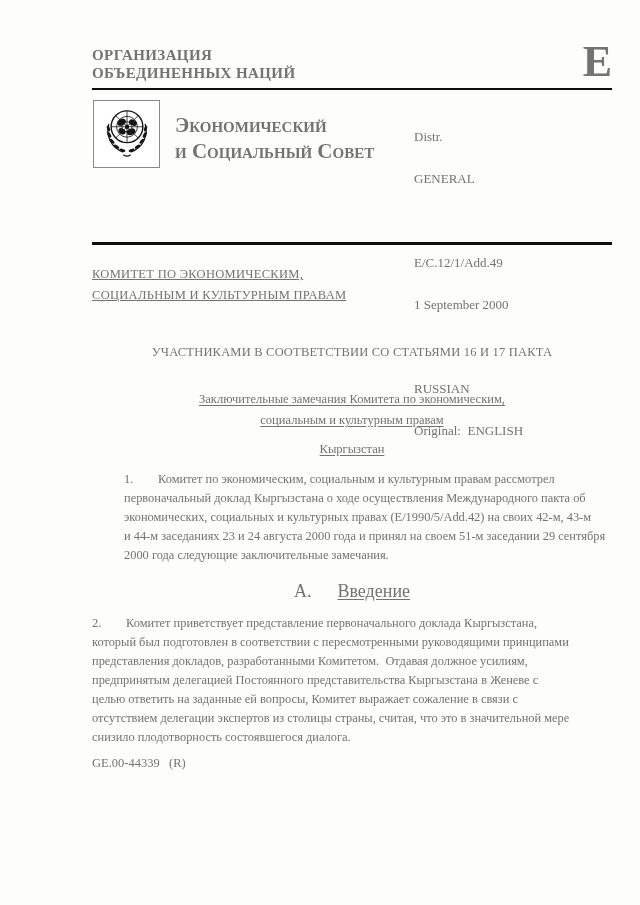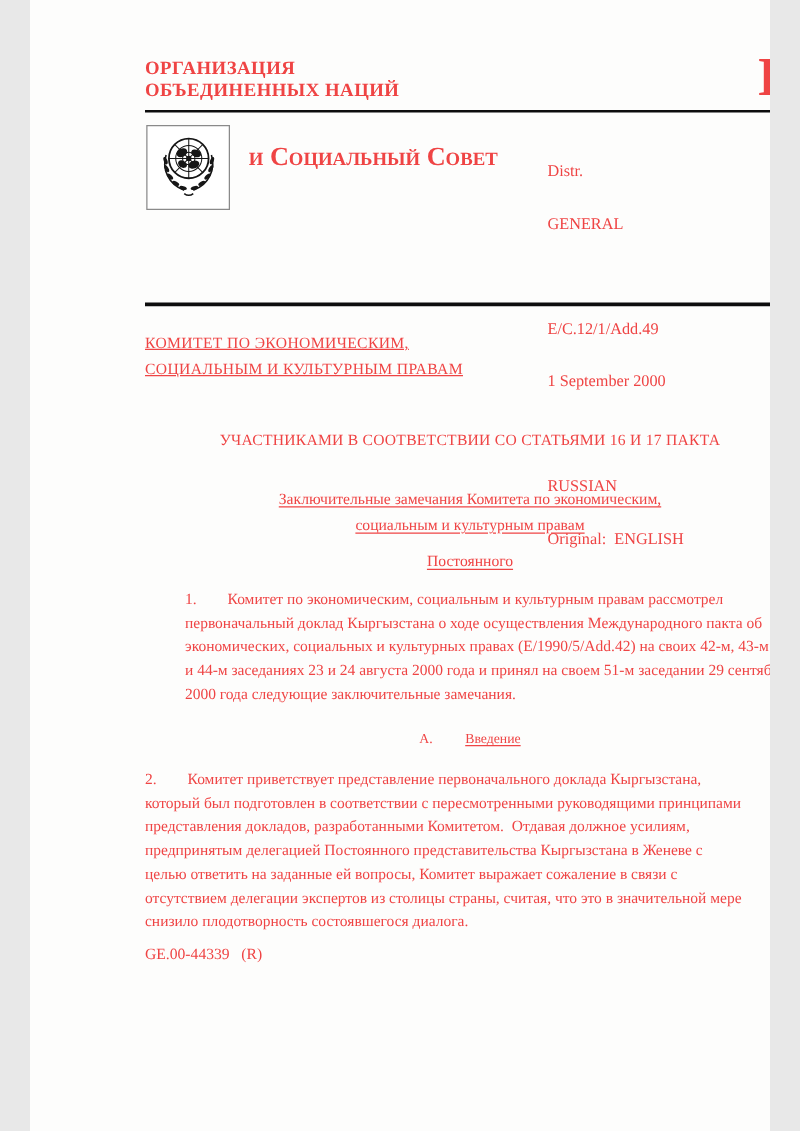--- a/index.html
+++ b/index.html
@@ -1,23 +1,23 @@
 <!DOCTYPE html>
 <html><head>
 <meta charset="utf-8">
 <style>
   * { margin: 0; padding: 0; box-sizing: border-box; }
   html, body { background: #e8e8e8; }
   .page {
     position: relative;
-    width: 592px;
+    width: 640px;
     height: 905px;
     margin: 0 auto;
     background: #fdfdfc;
-    color: #ef4444;
+    color: #737373;
     font-family: "Liberation Serif", "DejaVu Serif", serif;
     overflow: hidden;
   }
   .content {
     position: absolute;
     left: 92px;
     top: 38px;
     width: 520px;
   }
   
@@ -115,21 +115,21 @@
   .para {
     font-size: 12.4px;
     line-height: 19px;
     white-space: pre-wrap;
     width: 548px;
   }
   .para-1 { margin-top: 10px; margin-left: 32px; }
   .section-heading {
     margin-top: 16px;
     text-align: center;
-    font-size: 11px;
+    font-size: 18px;
     line-height: 21px;
   }
   .section-heading .letter { margin-right: 26px; }
   .para-2 { margin-top: 12px; }
   .footer-code {
     position: absolute;
     left: 92px;
     top: 756px;
     font-size: 12.5px;
     white-space: pre;
@@ -185,20 +185,21 @@
               <ellipse cx="52.5" cy="27" rx="3.4" ry="1.6" transform="rotate(-70 52.5 27)"></ellipse>
               <ellipse cx="51.5" cy="34" rx="3.4" ry="1.6" transform="rotate(-60 51.5 34)"></ellipse>
               <ellipse cx="48.5" cy="41" rx="3.4" ry="1.6" transform="rotate(-45 48.5 41)"></ellipse>
               <ellipse cx="43.5" cy="47" rx="3.4" ry="1.6" transform="rotate(-30 43.5 47)"></ellipse>
               <ellipse cx="37" cy="51" rx="3.4" ry="1.6" transform="rotate(-15 37 51)"></ellipse>
             </g>
           </svg>
         </span>
       </div>
       <div class="council-name">
+        <div>Экономический</div>
         <div>и Социальный Совет</div>
       </div>
       <div class="distr-block">
         <div>Distr.</div>
         <div>GENERAL</div>
         <div class="distr-gap"></div>
         <div>E/C.12/1/Add.49</div>
         <div>1 September 2000</div>
         <div class="distr-gap"></div>
         <div>RUSSIAN</div>
@@ -215,21 +216,21 @@
     <div class="doc-title">
       <div>УЧАСТНИКАМИ В СООТВЕТСТВИИ СО СТАТЬЯМИ 16 И 17 ПАКТА</div>
     </div>
 
     <div class="doc-subtitle">
       <div><span class="u">Заключительные замечания Комитета по экономическим,</span></div>
       <div><span class="u">социальным и культурным правам</span></div>
     </div>
 
     <div class="country">
-      <span class="u">Постоянного</span>
+      <span class="u">Кыргызстан</span>
     </div>
 
     <div class="para para-1">1.        Комитет по экономическим, социальным и культурным правам рассмотрел
 первоначальный доклад Кыргызстана о ходе осуществления Международного пакта об
 экономических, социальных и культурных правах (E/1990/5/Add.42) на своих 42-м, 43-м
 и 44-м заседаниях 23 и 24 августа 2000 года и принял на своем 51-м заседании 29 сентября
 2000 года следующие заключительные замечания.</div>
 
     <div class="section-heading">
       <span class="letter">A.</span><span class="section-title-u">Введение</span>

